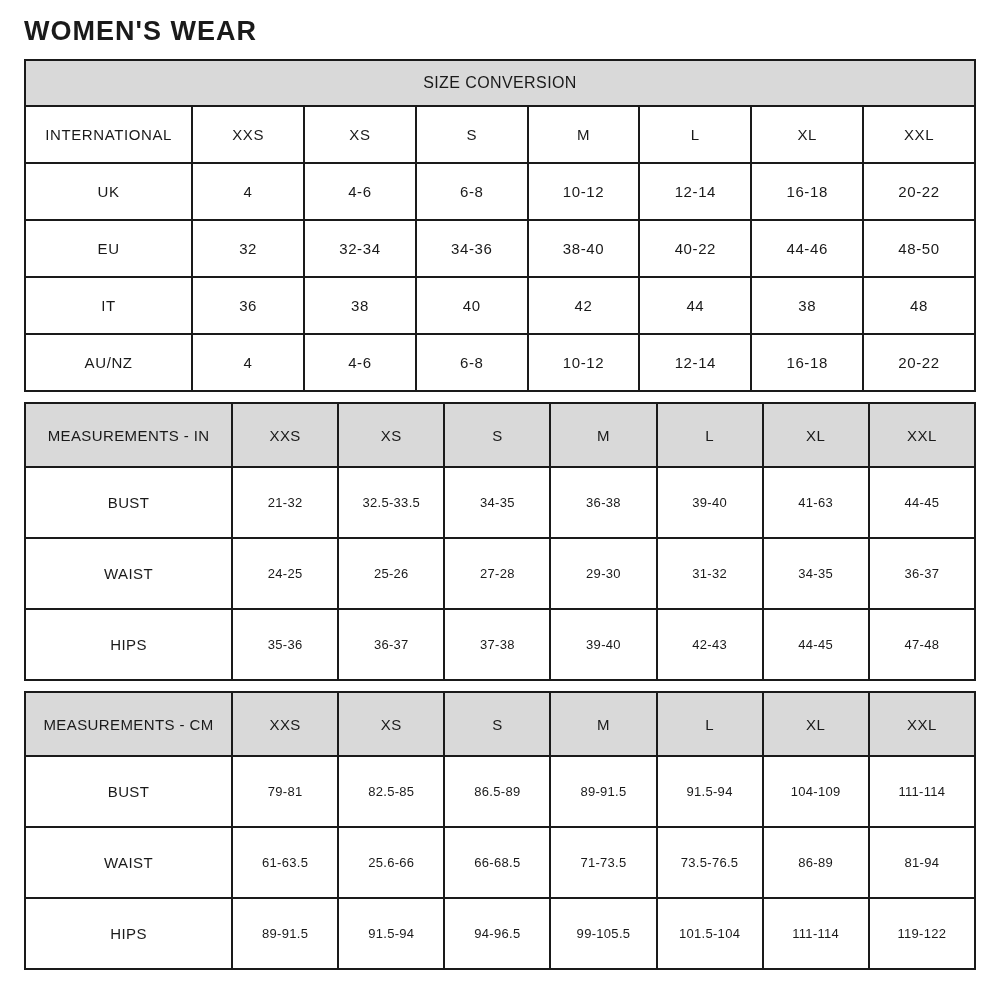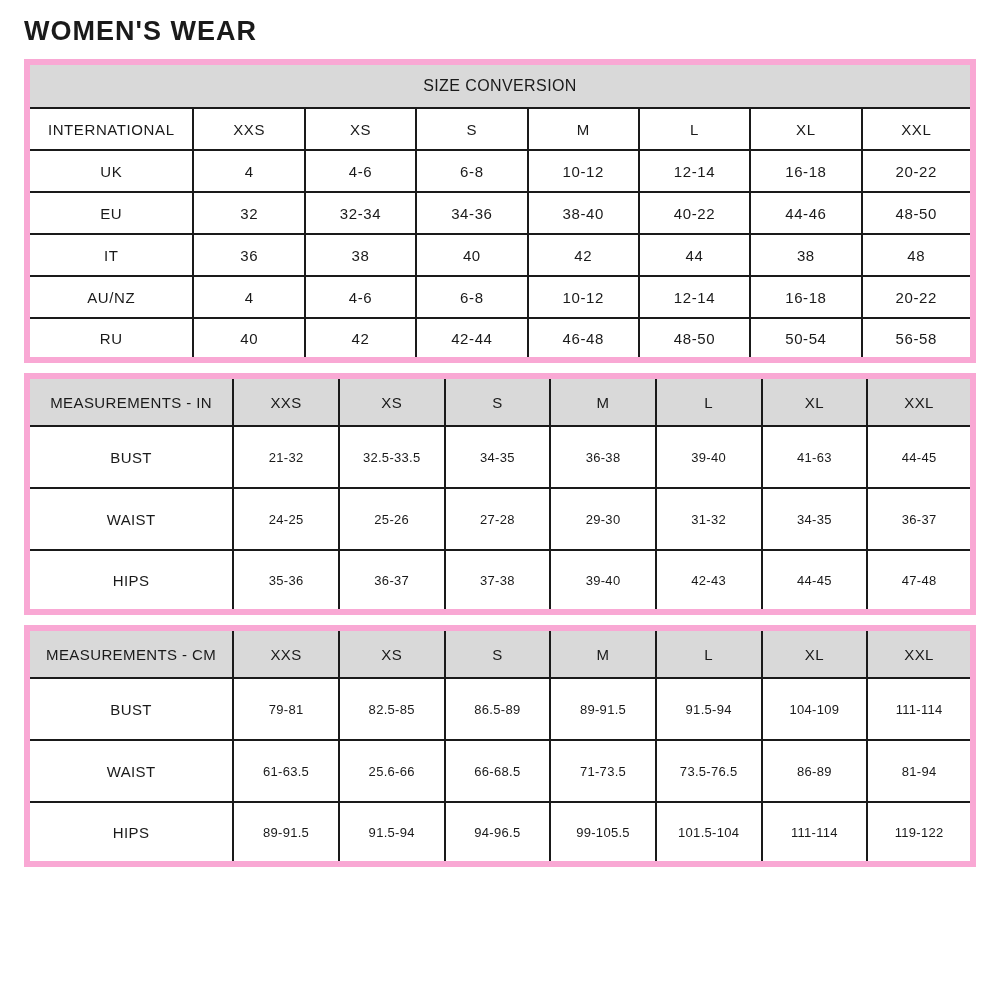--- a/index.html
+++ b/index.html
@@ -17,44 +17,44 @@
     font-weight: bold;
     letter-spacing: 1px;
     color: #1a1a1a;
     margin-bottom: 12px;
   }
   table.tbl {
     width: 952px;
     border-collapse: collapse;
     table-layout: fixed;
     background: #ffffff;
-    border: 6px solid #f9a8d4;
+    border: 1px solid #f9a8d4;
   }
   table.tbl + table.tbl { margin-top: 10px; }
   .tbl td, .tbl th {
     border: 2px solid #1a1a1a;
     text-align: center;
     vertical-align: middle;
     color: #1a1a1a;
     font-weight: normal;
     overflow: hidden;
     white-space: nowrap;
   }
   
   .band, .hcell {
     background: #d9d9d9;
     font-weight: bold;
     letter-spacing: 0.4px;
   }
   .band { height: 46px; font-size: 16px; border-bottom: 3px solid #1a1a1a; }
-  .hcell { height: 50px; font-size: 15px; }
+  .hcell { height: 64px; font-size: 15px; }
   
-  .t1 td { height: 42px; font-size: 15px; letter-spacing: 0.6px; }
+  .t1 td { height: 57px; font-size: 15px; letter-spacing: 0.6px; }
   
-  .t2 td { height: 62px; font-size: 15px; letter-spacing: 0.4px; }
+  .t2 td { height: 71px; font-size: 15px; letter-spacing: 0.4px; }
   .t2 td.val { font-size: 13px; letter-spacing: 0.3px; }
   .t2 td.lbl { font-size: 15px; }
 </style>
 </head>
 <body>
 
 <div class="page-title">WOMEN'S WEAR</div>
 
 <table class="tbl t1">
   <colgroup>
@@ -114,30 +114,20 @@
     <tr>
       <td>AU/NZ</td>
       <td>4</td>
       <td>4-6</td>
       <td>6-8</td>
       <td>10-12</td>
       <td>12-14</td>
       <td>16-18</td>
       <td>20-22</td>
     </tr>
-    <tr>
-      <td>RU</td>
-      <td>40</td>
-      <td>42</td>
-      <td>42-44</td>
-      <td>46-48</td>
-      <td>48-50</td>
-      <td>50-54</td>
-      <td>56-58</td>
-    </tr>
   </tbody>
 </table>
 
 <table class="tbl t2">
   <colgroup>
     <col style="width:21.8%">
     <col style="width:11.17%">
       <col style="width:11.17%">
       <col style="width:11.17%">
       <col style="width:11.17%">

